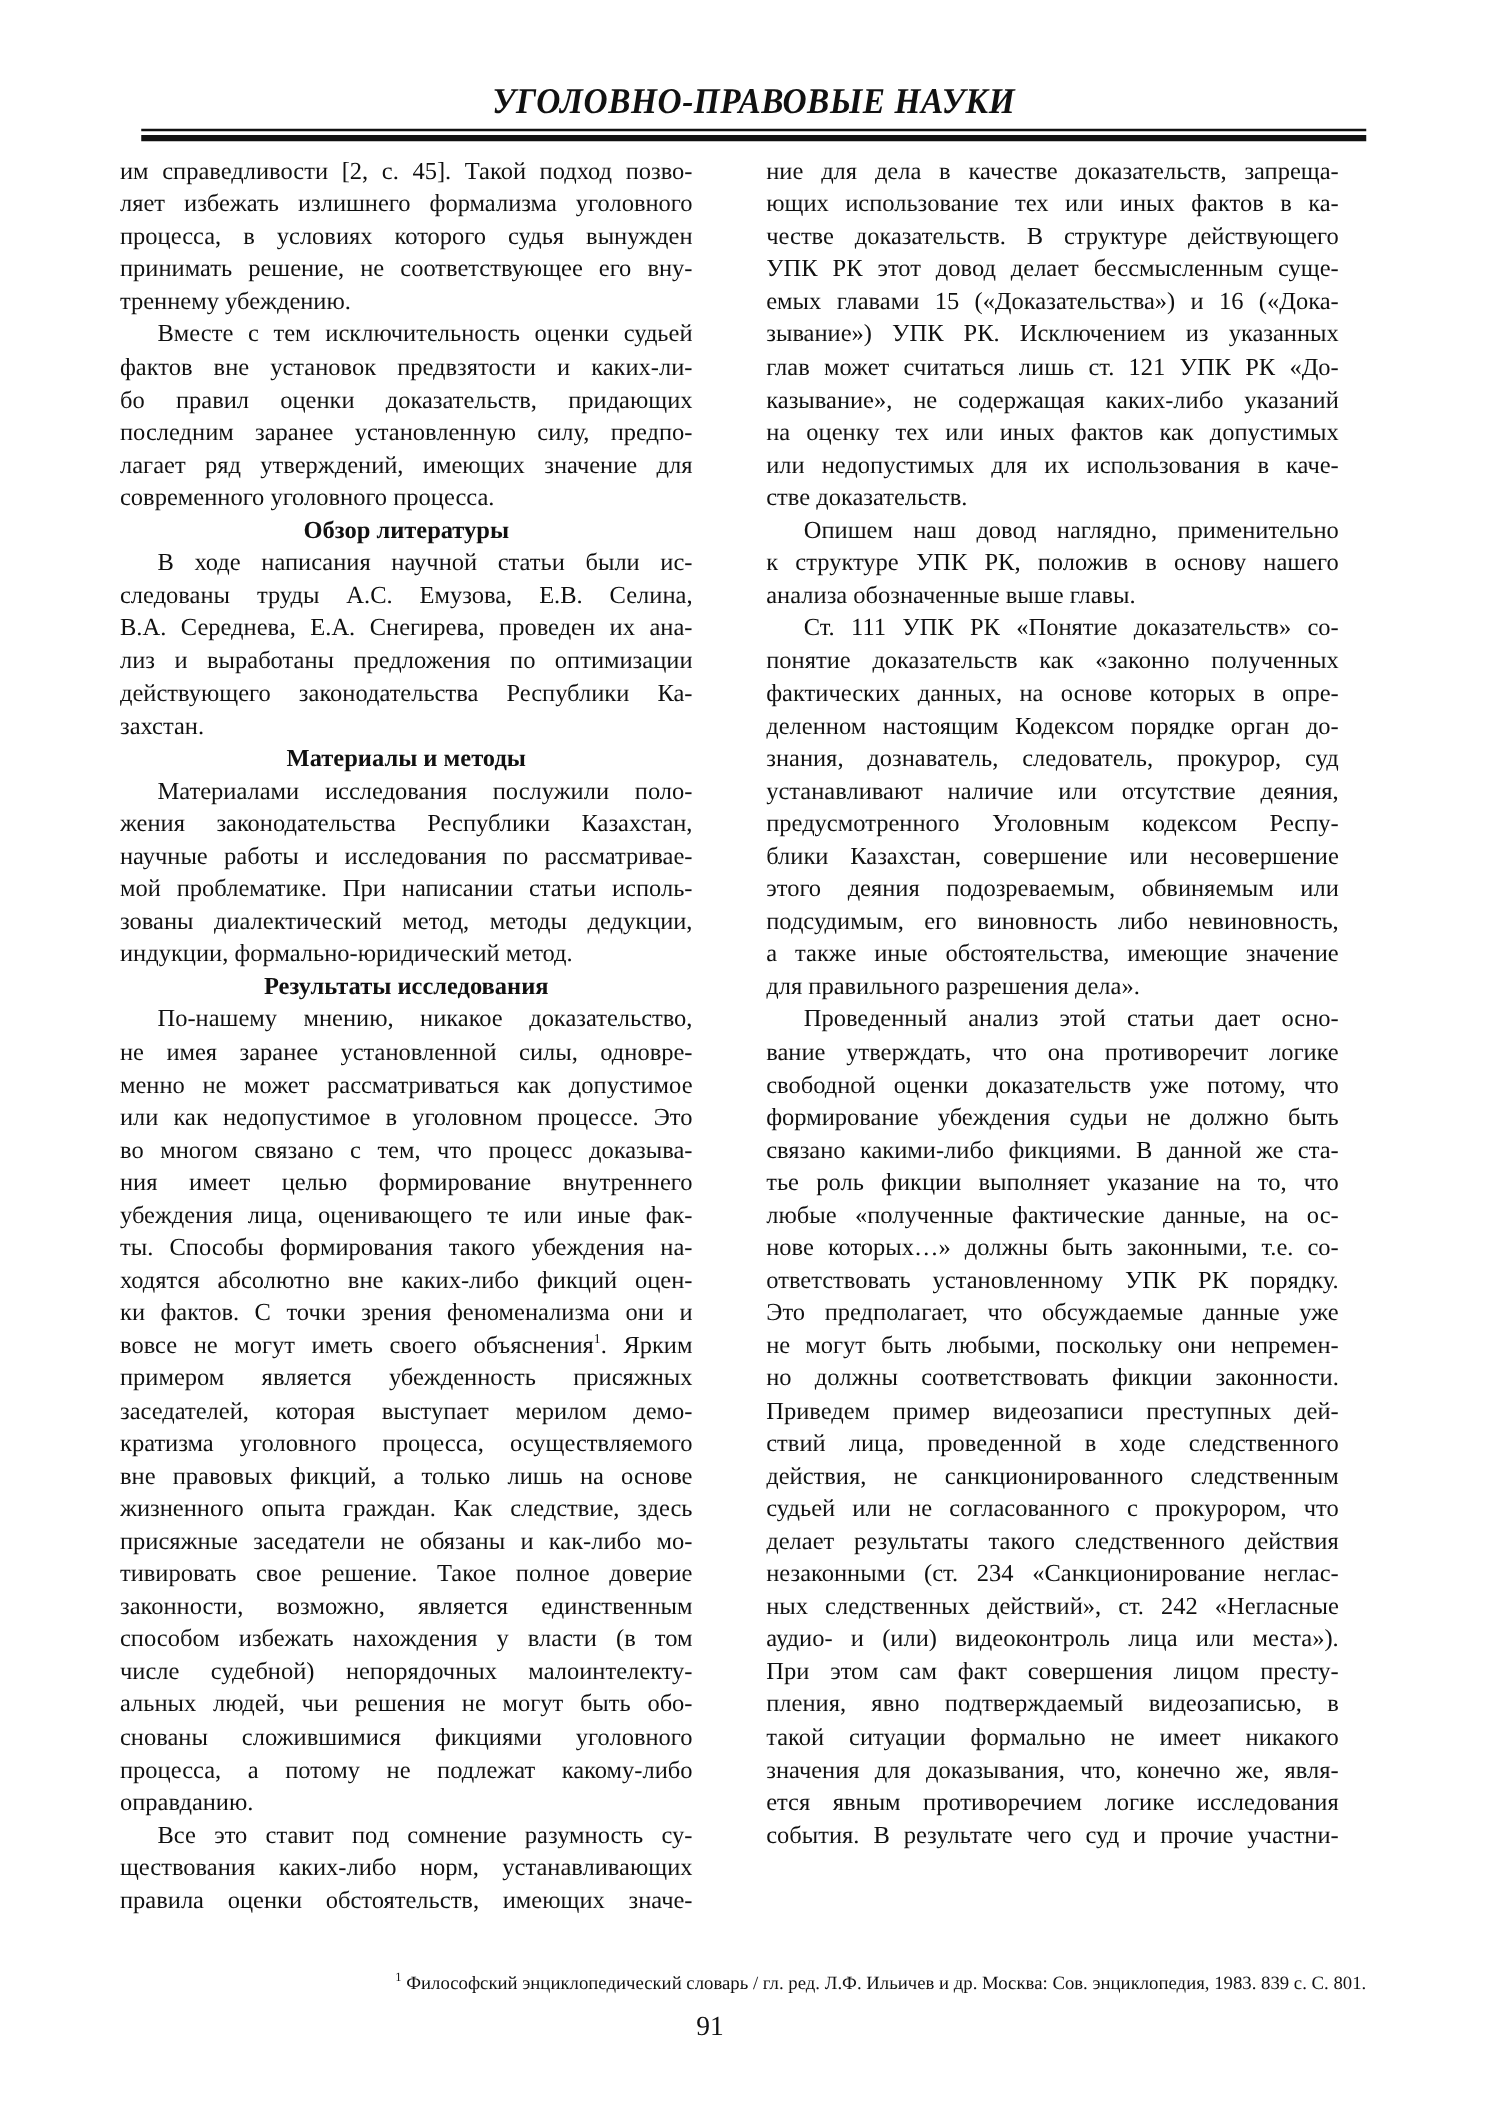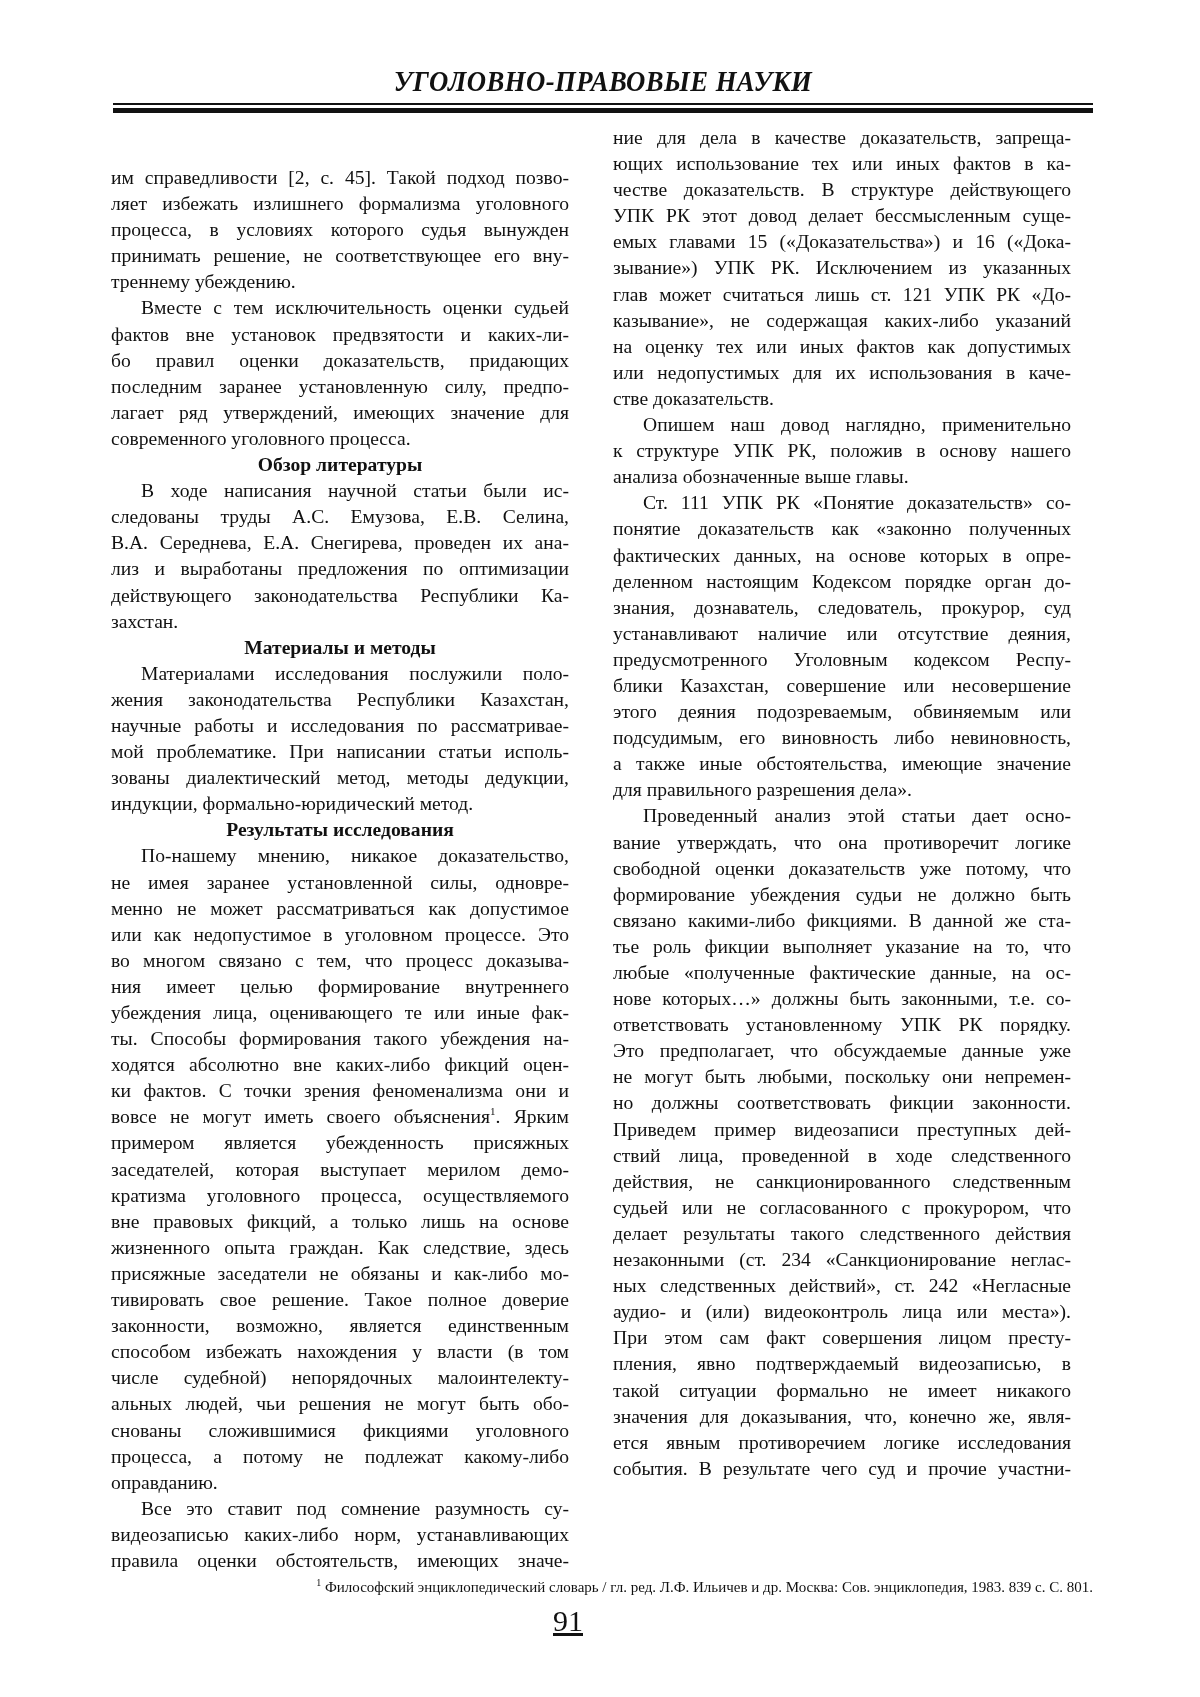--- a/index.html
+++ b/index.html
@@ -6,35 +6,35 @@
   body { width: 1200px; height: 1697px; position: relative; overflow: hidden; color: #111; }
   .page { position: absolute; left: 0; top: 0; width: 1200px; height: 1697px; padding-left: 29px; }
   .running-head {
     position: absolute; left: 113px; width: 980px; top: 64px; text-align: center;
     font-family: "Liberation Serif", "DejaVu Serif", serif; font-weight: bold; font-style: italic;
     font-size: 29px; letter-spacing: 0.5px; line-height: 34px; transform: scaleX(0.92);
   }
   .rule-thin { position: absolute; left: 113px; width: 980px; top: 103px; height: 2px; background: #111; }
   .rule-thick { position: absolute; left: 113px; width: 980px; top: 108px; height: 5px; background: #111; }
   .col { position: absolute; top: 125px; width: 458px; font-family: "Liberation Serif", "DejaVu Serif", serif; font-size: 19.6px; }
-  .col-left { left: 111px; margin-top: 40px; }
+  .col-left { left: 96px; }
   .col-right { left: 613px; }
   .ln { display: block; height: 26.1px; line-height: 26.1px; white-space: nowrap; text-align: justify; text-align-last: justify; overflow: hidden; }
   .ln.last { text-align-last: left; }
   .ln.ind { padding-left: 30px; }
   .ln.hd { text-align: left; text-align-last: center; font-weight: bold; }
   sup { font-size: 11px; line-height: 0; vertical-align: super; }
   .footnote {
     position: absolute; left: 113px; width: 980px; top: 1577px; text-align: right;
     font-family: "Liberation Serif", "DejaVu Serif", serif; font-size: 15px; line-height: 20px;
   }
   .footnote sup { font-size: 10px; }
   .page-number {
     position: absolute; left: 0; width: 1136px; top: 1607px; text-align: center;
-    font-family: "Liberation Serif", "DejaVu Serif", serif; font-size: 30px; line-height: 28px; text-decoration: underline;
+    font-family: "Liberation Serif", "DejaVu Serif", serif; font-size: 22px; line-height: 28px;
   }
 </style>
 </head>
 <body>
 
 <div class="page">
   <div class="running-head">УГОЛОВНО-ПРАВОВЫЕ НАУКИ</div>
   <div class="rule-thin"></div>
   <div class="rule-thick"></div>
 
@@ -84,21 +84,21 @@
       <span class="ln">присяжные заседатели не обязаны и как-либо мо-</span>
       <span class="ln">тивировать свое решение. Такое полное доверие</span>
       <span class="ln">законности, возможно, является единственным</span>
       <span class="ln">способом избежать нахождения у власти (в том</span>
       <span class="ln">числе судебной) непорядочных малоинтелекту-</span>
       <span class="ln">альных людей, чьи решения не могут быть обо-</span>
       <span class="ln">снованы сложившимися фикциями уголовного</span>
       <span class="ln">процесса, а потому не подлежат какому-либо</span>
       <span class="ln last">оправданию.</span>
       <span class="ln ind">Все это ставит под сомнение разумность су-</span>
-      <span class="ln">видеозаписью каких-либо норм, устанавливающих</span>
+      <span class="ln">ществования каких-либо норм, устанавливающих</span>
       <span class="ln">правила оценки обстоятельств, имеющих значе-</span>
     </div>
   <div class="col col-right" id="col-right">
       <span class="ln">ние для дела в качестве доказательств, запреща-</span>
       <span class="ln">ющих использование тех или иных фактов в ка-</span>
       <span class="ln">честве доказательств. В структуре действующего</span>
       <span class="ln">УПК РК этот довод делает бессмысленным суще-</span>
       <span class="ln">емых главами 15 («Доказательства») и 16 («Дока-</span>
       <span class="ln">зывание») УПК РК. Исключением из указанных</span>
       <span class="ln">глав может считаться лишь ст. 121 УПК РК «До-</span>

